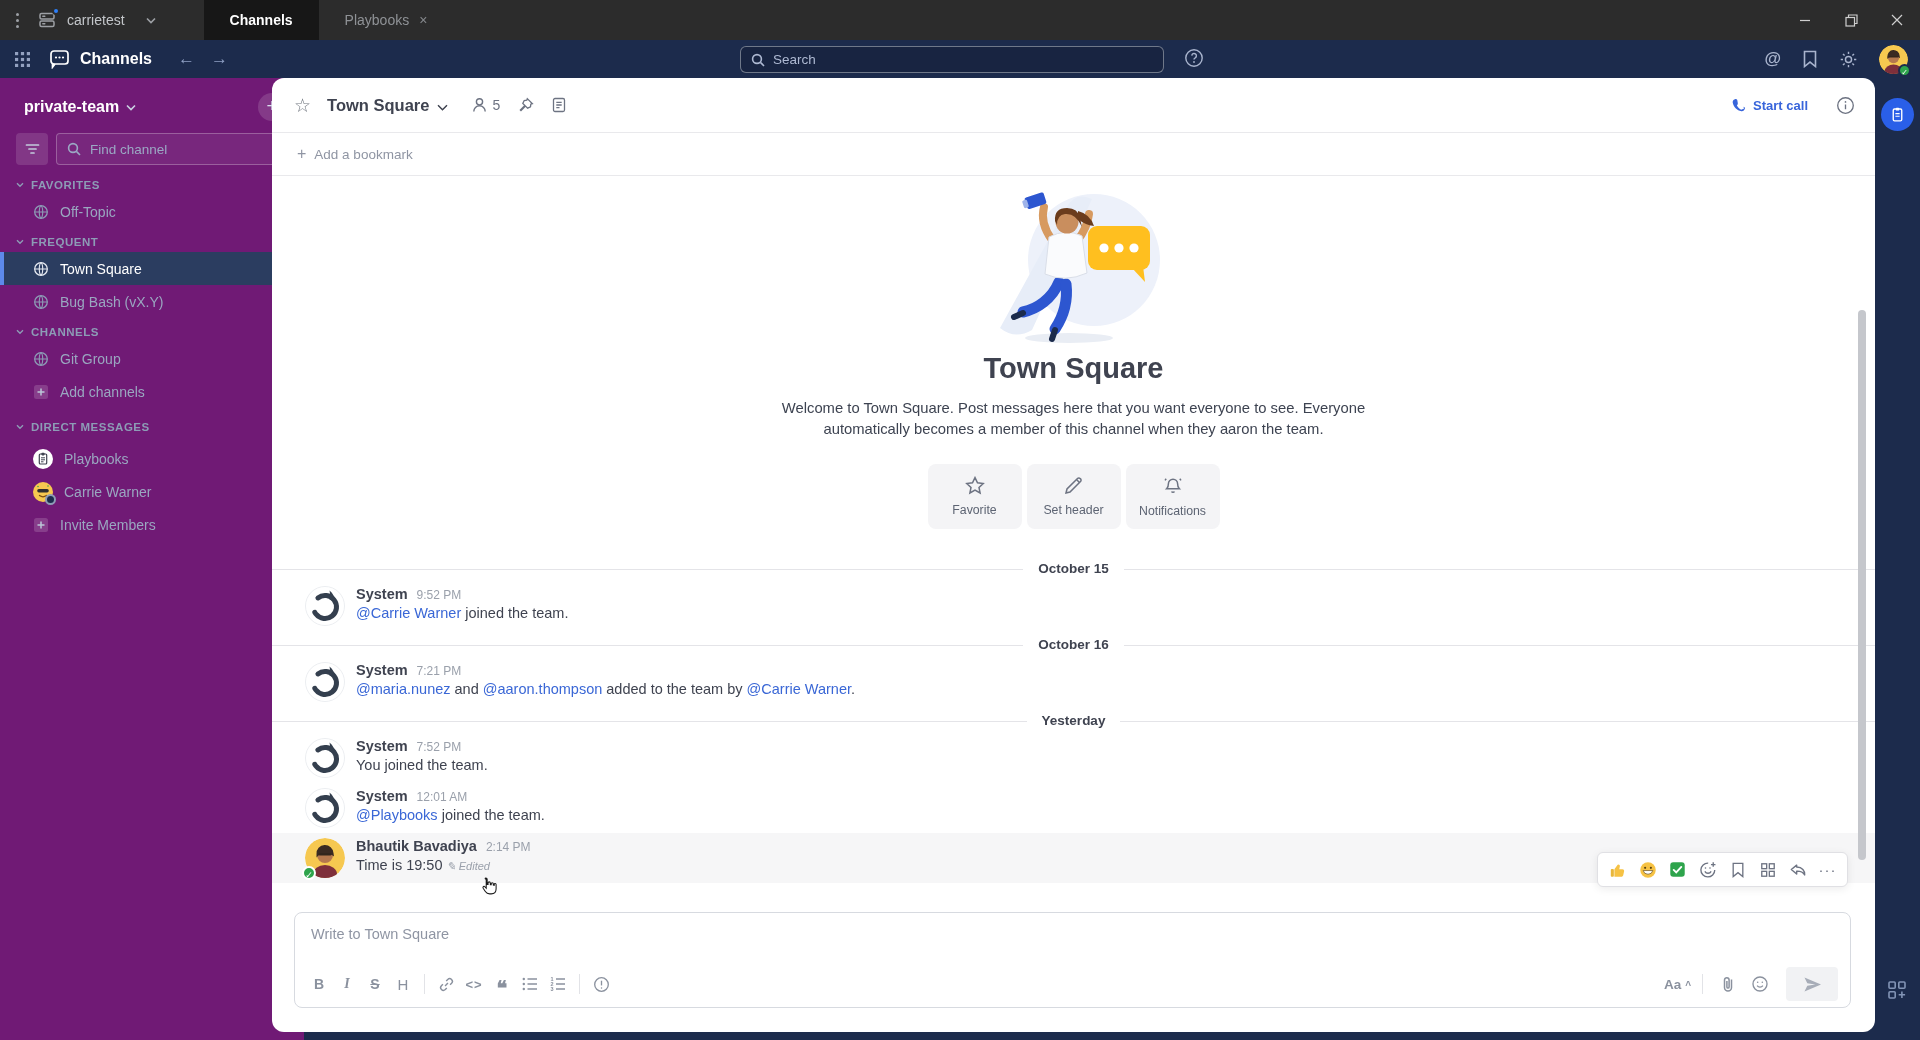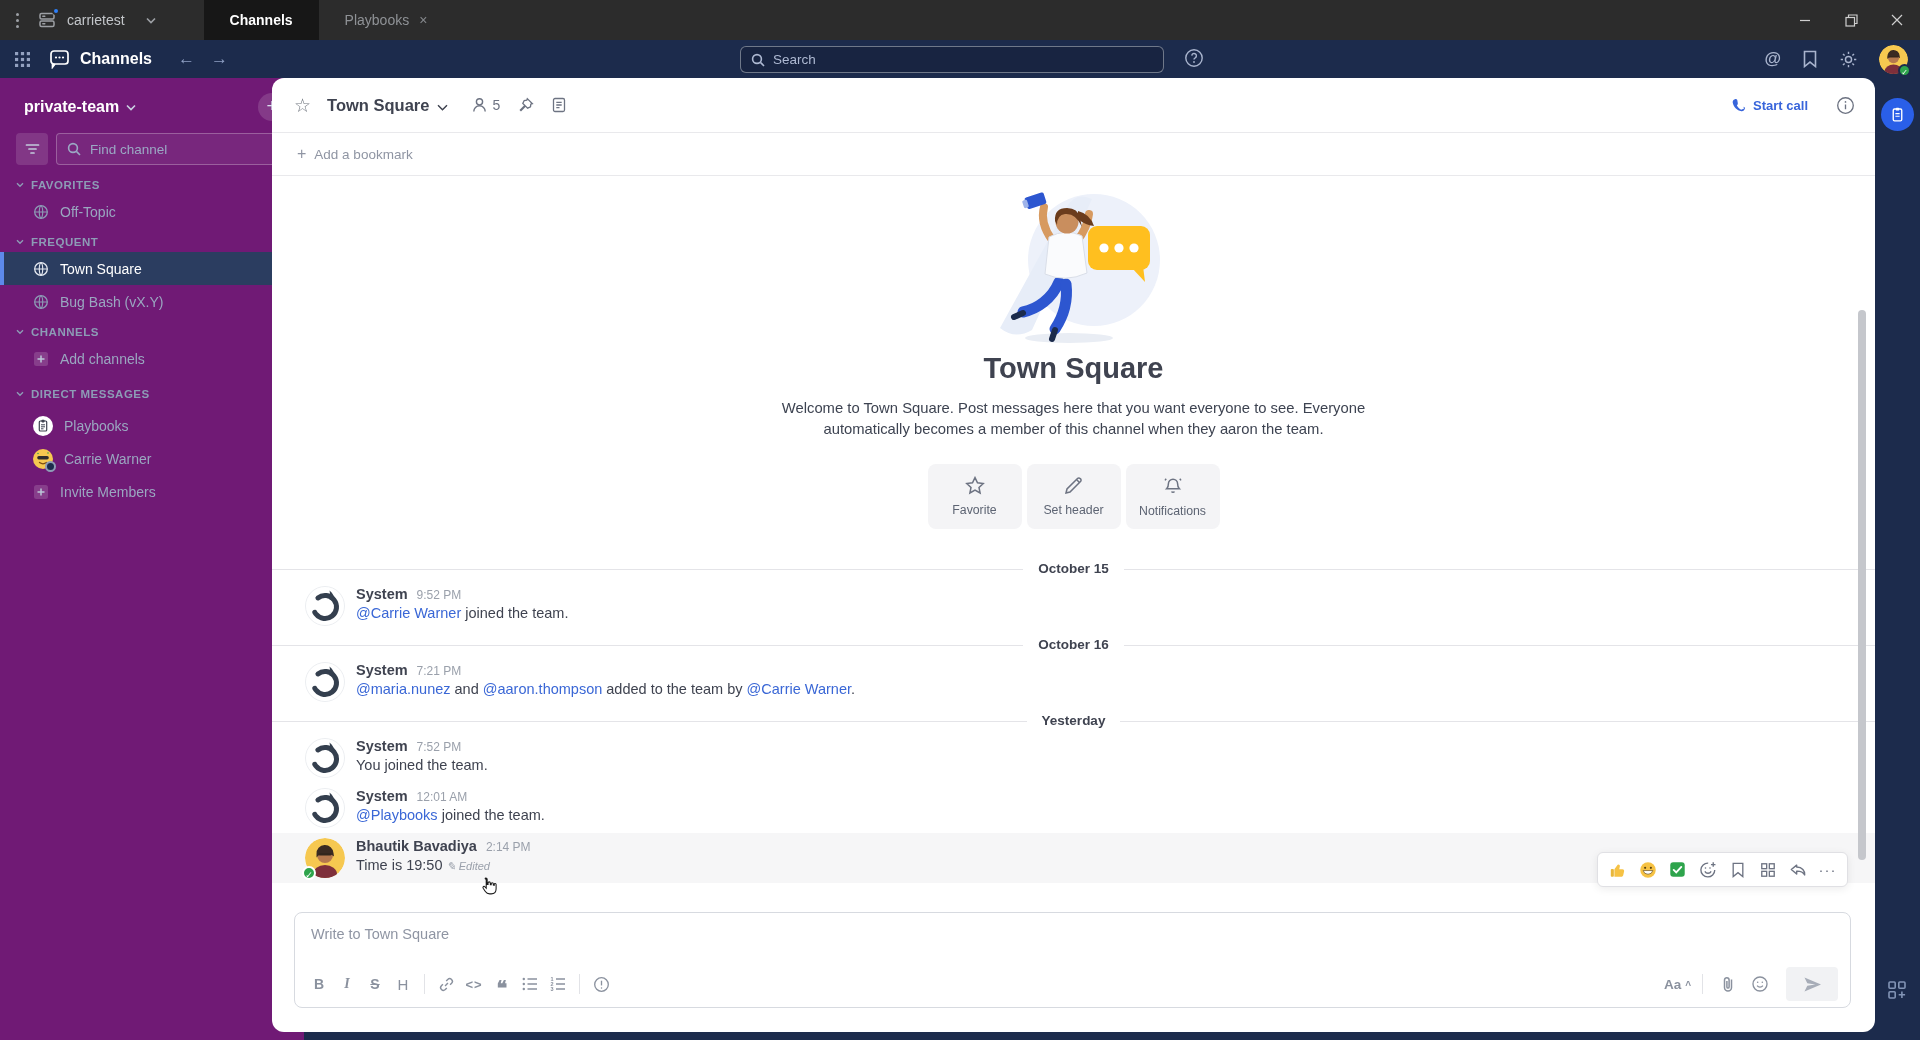--- a/index.html
+++ b/index.html
@@ -350,20 +350,29 @@
       <span>Bug Bash (vX.Y)</span>
     </div>
   </div>
 
   <div class="section">
     <div class="section-head">
       <svg width="8" height="6" viewBox="0 0 8 6">
           <path d="M1 1.2l3 3 3-3" fill="none" stroke="#8D9CB6" stroke-width="1.4"></path>
         </svg>
       <span>CHANNELS</span>
+    </div>
+    <div class="chan">
+      <span class="cicon">
+        <svg width="16" height="16" viewBox="0 0 16 16" fill="none" stroke="currentColor" stroke-width="1.3">
+            <circle cx="8" cy="8" r="6.3"></circle>
+            <path d="M1.7 8h12.6M8 1.7c2.3 1.9 2.3 10.7 0 12.6M8 1.7c-2.3 1.9-2.3 10.7 0 12.6" stroke-width="1.1"></path>
+          </svg>
+      </span>
+      <span>Git Group</span>
     </div>
     <div class="chan">
       <span class="cicon">
         <svg width="16" height="16" viewBox="0 0 16 16">
             <rect x="1" y="1" width="14" height="14" rx="2.5" fill="rgba(255,255,255,.16)"></rect>
             <path d="M8 4.5v7M4.5 8h7" stroke="#BCC6D8" stroke-width="1.5"></path>
           </svg>
       </span>
       <span>Add channels</span>
     </div>

